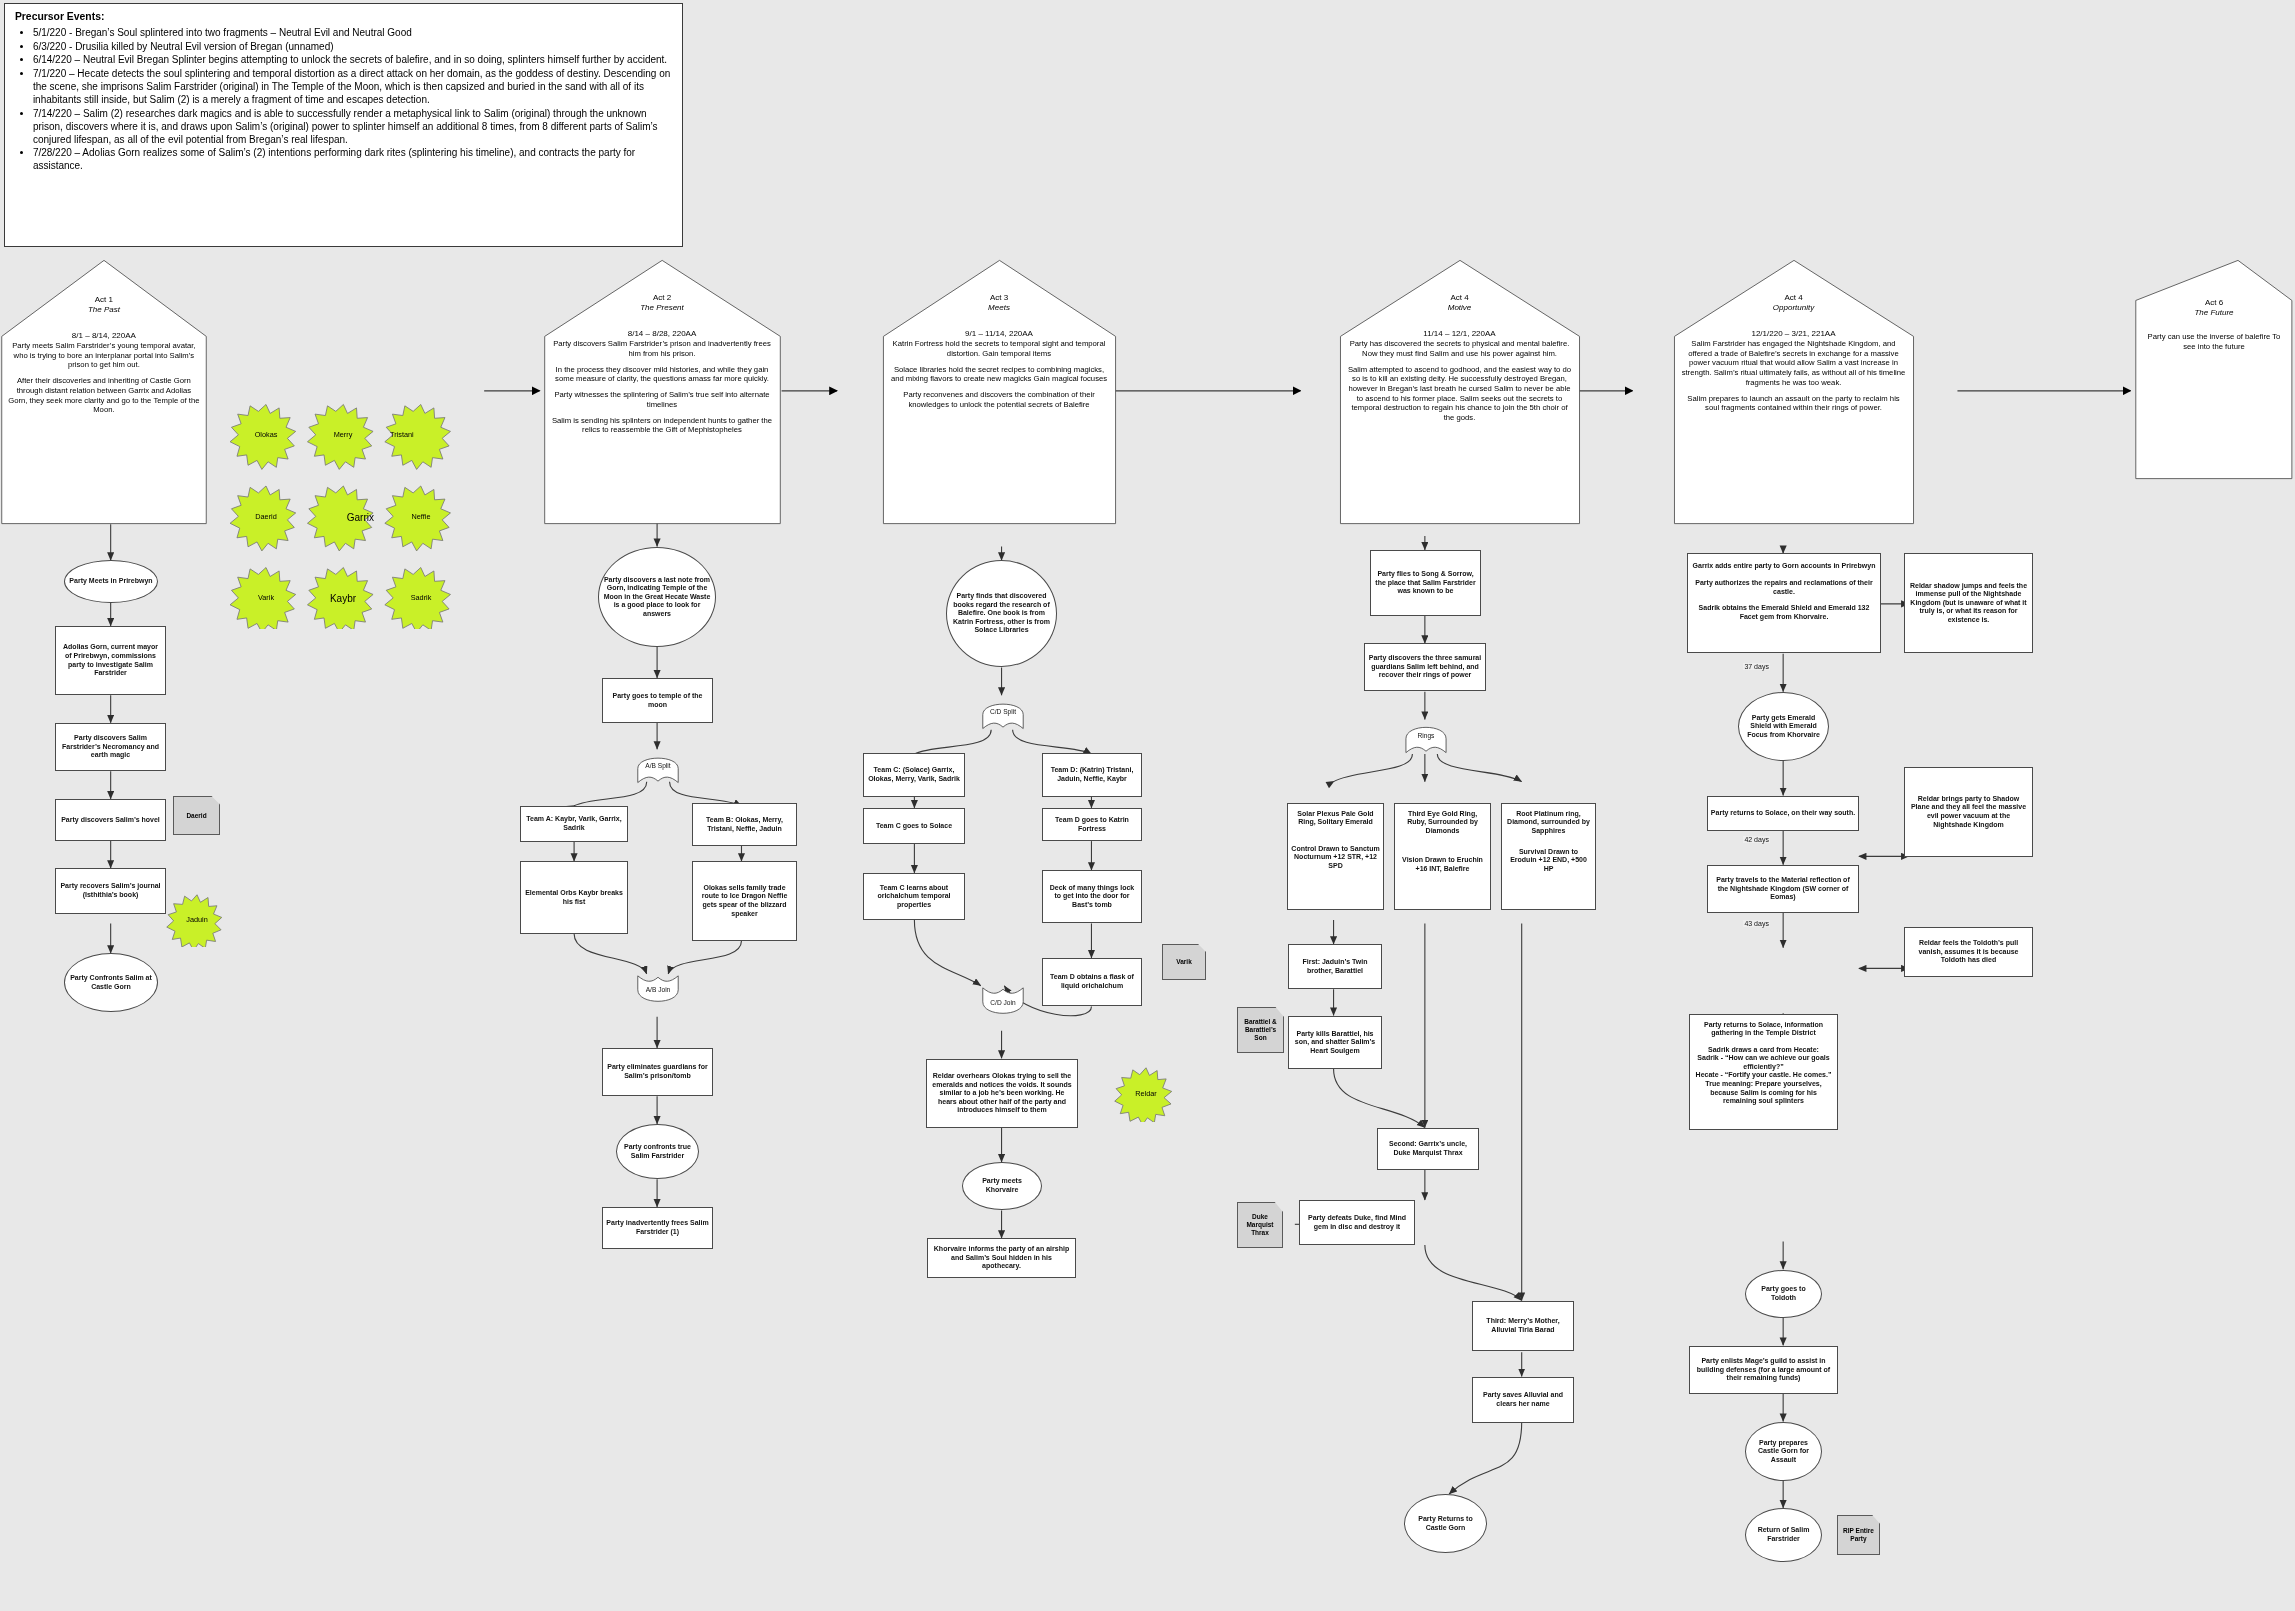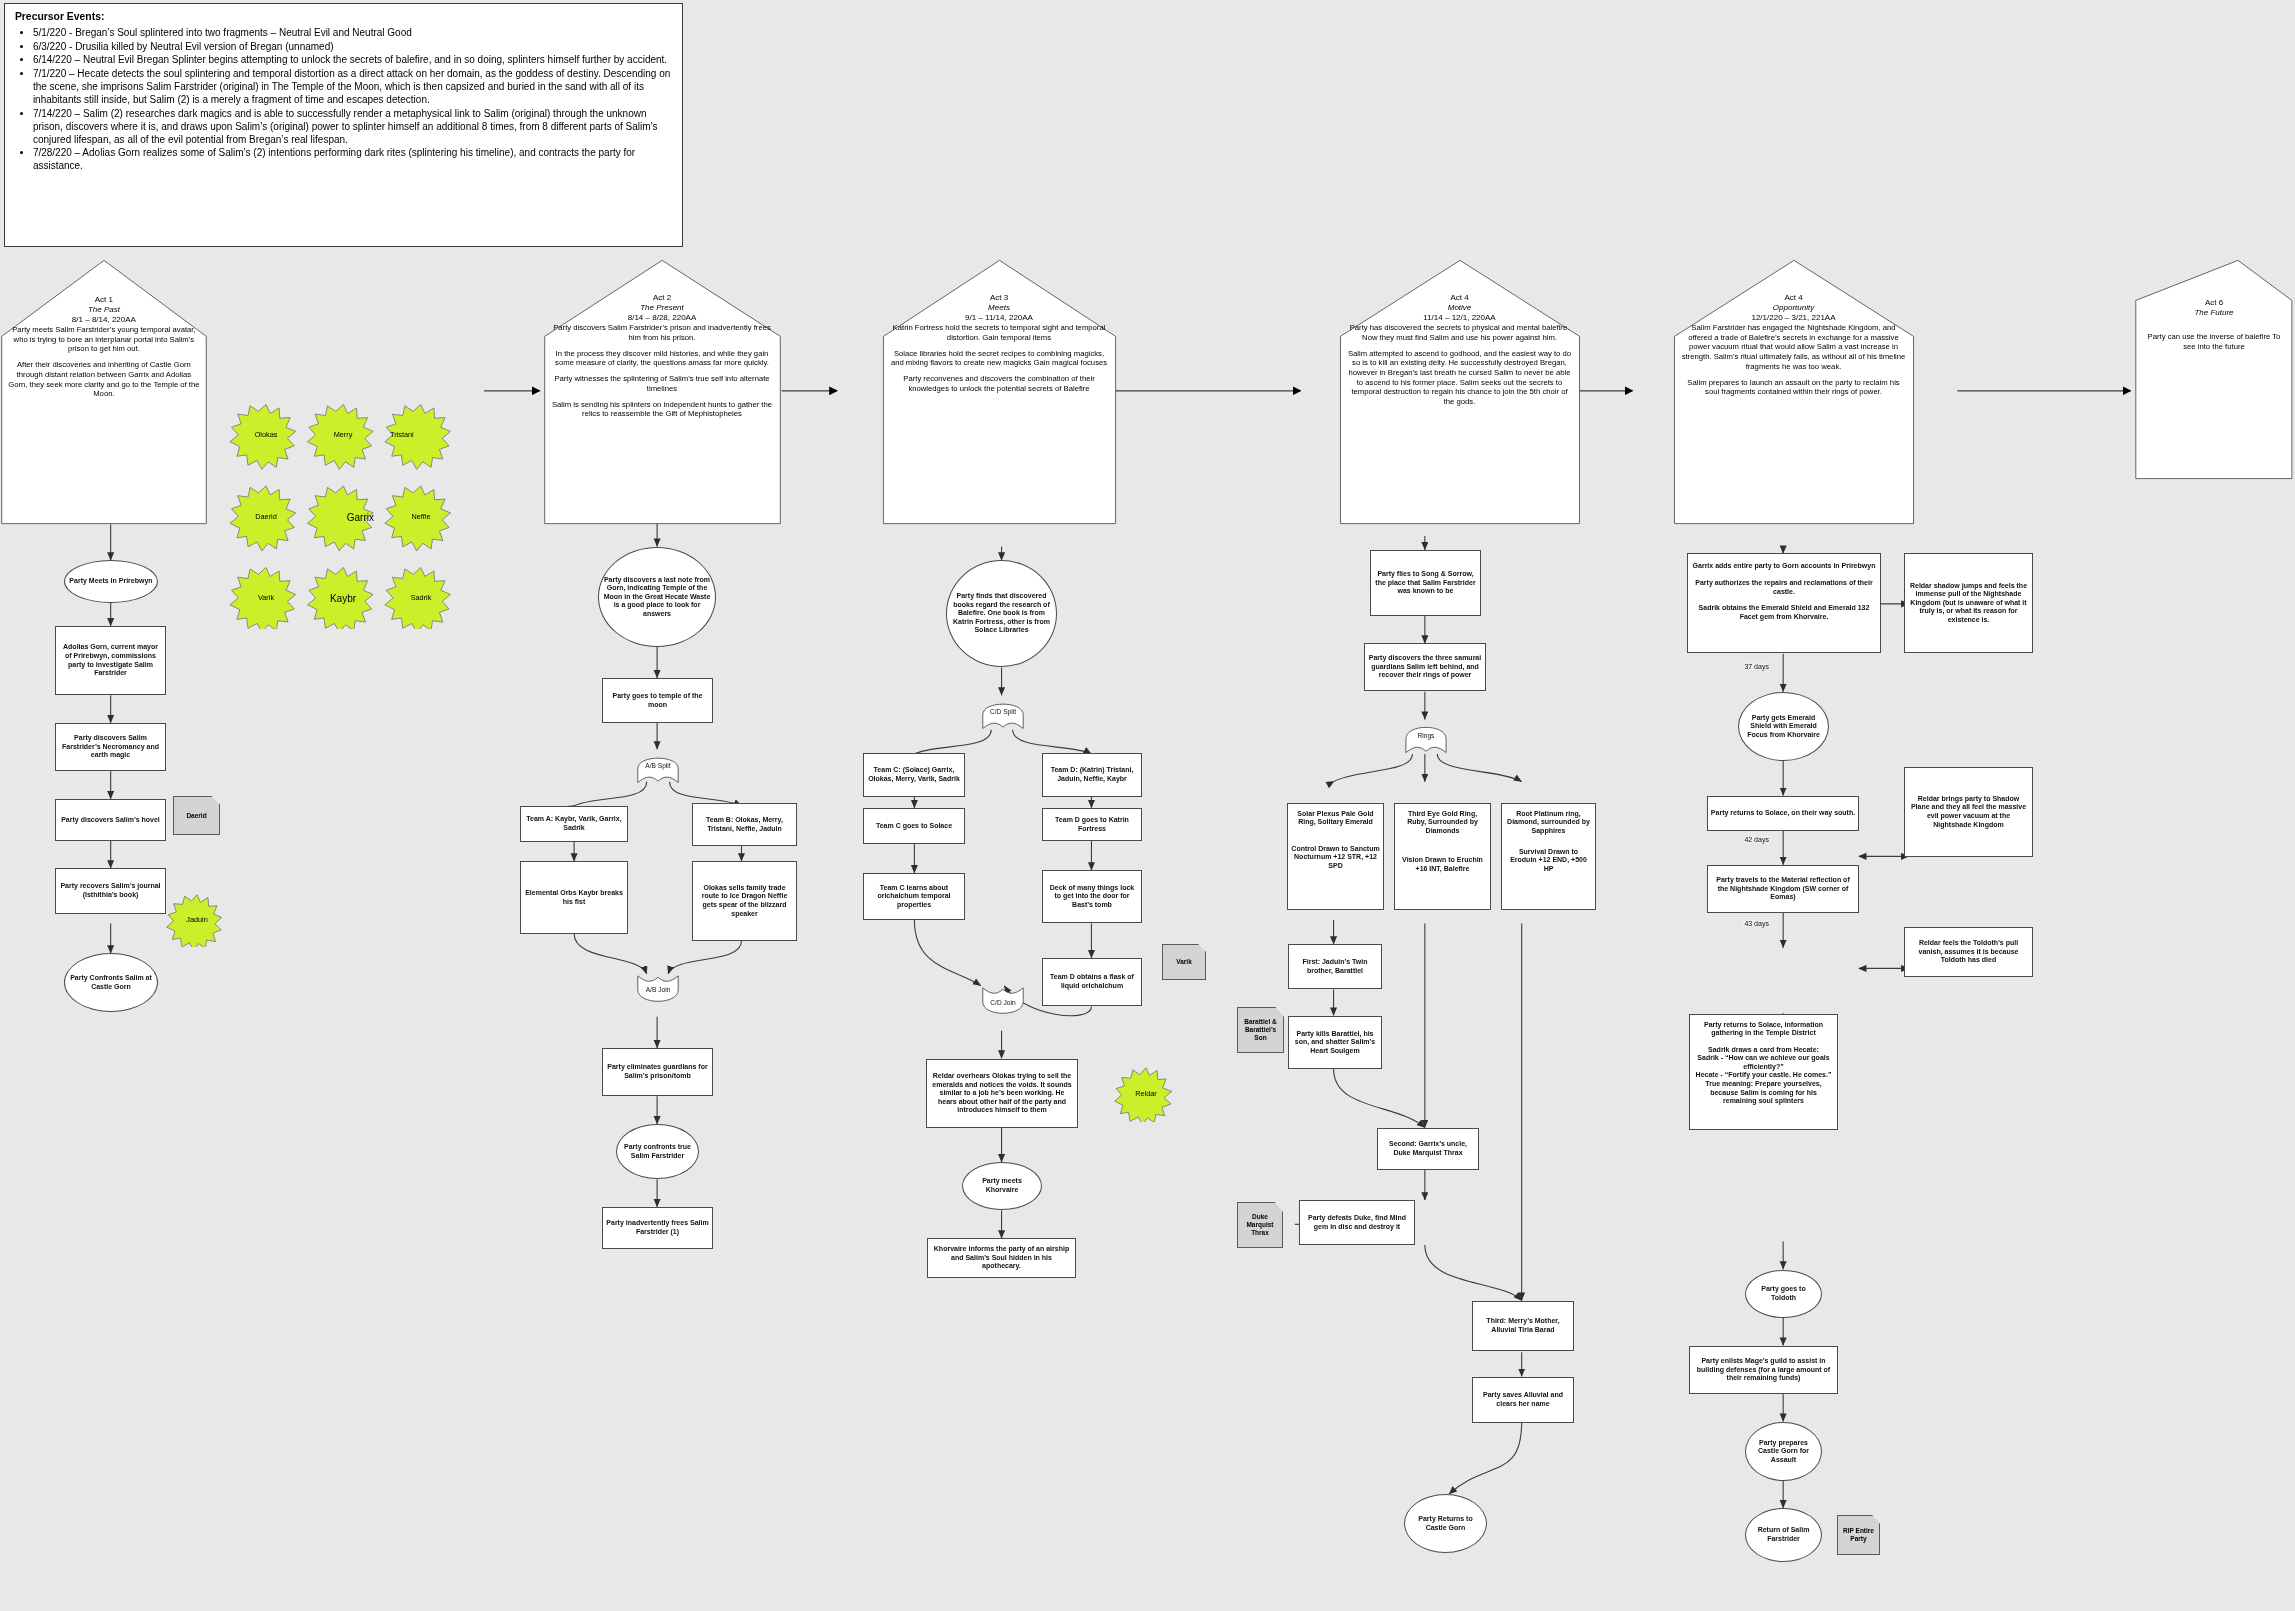--- a/index.html
+++ b/index.html
@@ -16,21 +16,21 @@
   .precursor li{font-size:10px;line-height:1.30;margin-bottom:0.7px;}
 
   .act{
     position:absolute;background:#ffffff;border:0.8px solid #444;
     box-sizing:border-box;text-align:center;font-size:7.7px;line-height:1.25;
     padding:4.2px 5.5px 5.5px 5.5px;
   }
   .pentwrap{position:absolute;}
   .acttitle{font-size:8px;}
   .actsub{font-style:italic;font-size:8px;}
-  .actdate{font-size:8px;}
+  .actdate{font-size:8px;margin-top:16px;}
   .act p{margin:0 0 6.2px 0;}
   .act p:last-child{margin-bottom:0;}
 
   .node{
     position:absolute;background:#fff;border:0.8px solid #4a4a4a;
     box-sizing:border-box;display:flex;align-items:center;justify-content:center;
     text-align:center;font-size:7px;line-height:1.22;padding:2.1px 2.8px;
     font-weight:600;color:#111;
   }
   .node.oval{border-radius:50%;}

